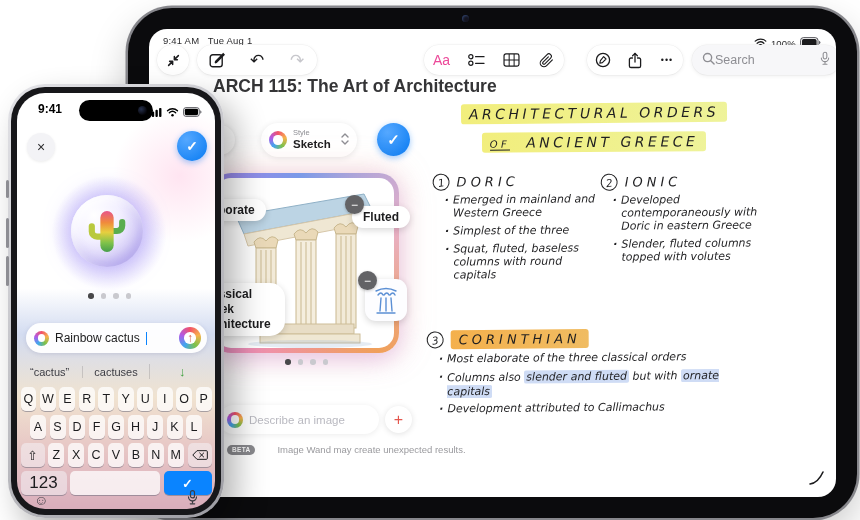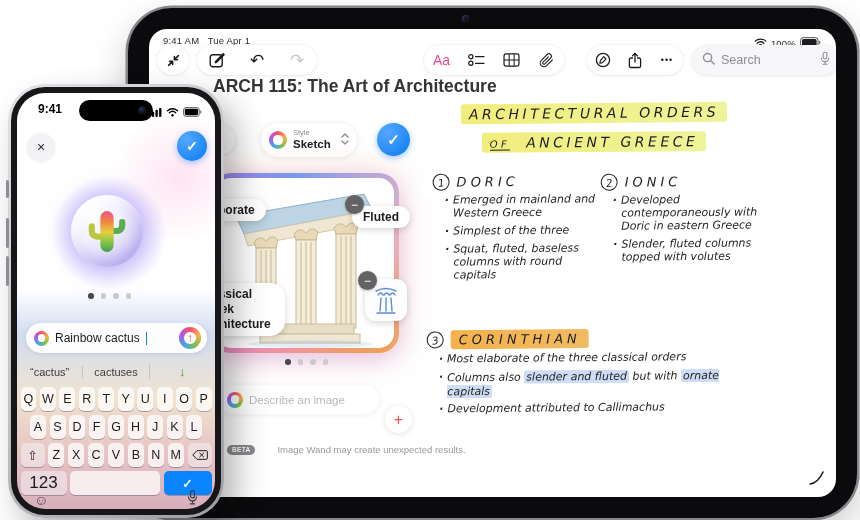--- a/index.html
+++ b/index.html
@@ -66,21 +66,21 @@
   .minus-badge { position:absolute; width:19px; height:19px; border-radius:50%;
     background:#636366; color:#fff; display:flex; align-items:center; justify-content:center;
     font-size:12px; box-shadow:0 1px 3px rgba(0,0,0,.25); z-index:3; }
   #thumb-chip { position:absolute; left:216px; top:250px; width:42px; height:42px;
     background:#fdfdff; border-radius:11px; box-shadow:0 2px 7px rgba(0,0,0,.16); 
     display:flex; align-items:center; justify-content:center; }
   .dots { position:absolute; display:flex; gap:7px; }
   .dot { width:5.5px; height:5.5px; border-radius:50%; background:#c9c9ce; }
   .dot.on { background:#48484a; }
 
-  #describe-pill { position:absolute; left:70px; top:356px; width:160px; height:29px;
+  #describe-pill { position:absolute; left:70px; top:376px; width:160px; height:29px;
     background:#fff; border-radius:15px; box-shadow:0 1px 6px rgba(0,0,0,.08);
     display:flex; align-items:center; padding:0 8px; gap:6px; }
   #describe-ph { font-size:11.5px; color:#b9b9c0; }
   #iw-plus { position:absolute; left:236px; top:377px; width:27px; height:27px;
     background:#fff; box-shadow:0 1px 6px rgba(0,0,0,.12); color:#e4574e; font-size:16px; }
   #beta-row { position:absolute; left:78px; top:415px; display:flex; align-items:center; gap:22px; }
   #beta-badge { background:#8a8a8e; color:#fff; font-size:6.5px; font-weight:bold;
     border-radius:7px; padding:1.5px 5px; letter-spacing:.3px; }
   #beta-text { font-size:9.5px; color:#9a9a9e; }
   #page-curl { position:absolute; left:660px; top:441px; }
@@ -143,21 +143,21 @@
 </style>
 </head>
 <body>
 
 <div id="ipad">
   <div id="ipad-cam"></div>
   <div id="ipad-screen">
 
     <div class="abs pad-status" style="left:14px; top:6px;">
       <span>9:41 AM</span>&nbsp;&nbsp;
-      <span>Tue Apr 1</span>
+      <span>Tue Aug 1</span>
     </div>
     <div class="abs" style="right:15px; top:5px; display:flex; align-items:center; gap:4px;">
       <span><svg width="13" height="11" viewBox="0 0 16 13">
             <path d="M1.5 4.8a9.6 9.6 0 0 1 13 0" fill="none" stroke="#1c1c1e" stroke-width="1.6" stroke-linecap="round"></path>
             <path d="M3.9 7.4a6.2 6.2 0 0 1 8.2 0" fill="none" stroke="#1c1c1e" stroke-width="1.6" stroke-linecap="round"></path>
             <path d="M6.3 9.9a2.9 2.9 0 0 1 3.4 0" fill="none" stroke="#1c1c1e" stroke-width="1.6" stroke-linecap="round"></path>
             <circle cx="8" cy="11.6" r="1.2" fill="#1c1c1e"></circle>
           </svg></span>
       <span class="pad-status">100%</span>
       <span><svg width="21" height="11" viewBox="0 0 23 12">
@@ -220,21 +220,21 @@
       <span class="tbtn">
           <svg width="14" height="17" viewBox="0 0 14 17">
             <path d="M4.5 6 H3 a1.6 1.6 0 0 0 -1.6 1.6 v6.3 A1.6 1.6 0 0 0 3 15.5 h8 a1.6 1.6 0 0 0 1.6-1.6 V7.6 A1.6 1.6 0 0 0 11 6 H9.5" fill="none" stroke="#1c1c1e" stroke-width="1.3" stroke-linecap="round"></path>
             <line x1="7" y1="1.5" x2="7" y2="10" stroke="#1c1c1e" stroke-width="1.3" stroke-linecap="round"></line>
             <path d="M4.6 3.8 L7 1.4 L9.4 3.8" fill="none" stroke="#1c1c1e" stroke-width="1.3" stroke-linecap="round" stroke-linejoin="round"></path>
           </svg>
         </span>
       <span class="tbtn dark-ic" style="font-size:9px; letter-spacing:1px;">•••</span>
     </div>
 
-    <div class="pill" style="left:543px; top:16px; width:148px; height:30px; justify-content:center; padding:0 10px; gap:6px; background:#f7f7f9;">
+    <div class="pill" style="left:543px; top:16px; width:148px; height:30px; justify-content:center; padding:0 10px; background:#f7f7f9;">
       <span><svg width="13" height="13" viewBox="0 0 14 14">
             <circle cx="6" cy="6" r="4.4" fill="none" stroke="#8e8e93" stroke-width="1.5"></circle>
             <line x1="9.4" y1="9.4" x2="13" y2="13" stroke="#8e8e93" stroke-width="1.5" stroke-linecap="round"></line>
           </svg></span>
       <span style="font-size:12.5px; color:#8e8e93; flex:1;">Search</span>
       <span><svg width="10" height="15" viewBox="0 0 12 17">
             <rect x="3.8" y="1" width="4.4" height="8" rx="2.2" fill="none" stroke="#8e8e93" stroke-width="1.3"></rect>
             <path d="M1.6 7.8 a4.4 4.4 0 0 0 8.8 0" fill="none" stroke="#8e8e93" stroke-width="1.3" stroke-linecap="round"></path>
             <line x1="6" y1="12.6" x2="6" y2="14.6" stroke="#8e8e93" stroke-width="1.3" stroke-linecap="round"></line>
             <line x1="3.6" y1="15.4" x2="8.4" y2="15.4" stroke="#8e8e93" stroke-width="1.3" stroke-linecap="round"></line>

